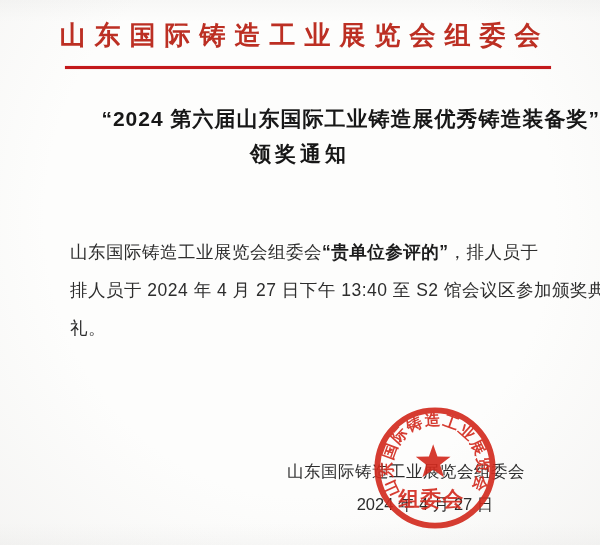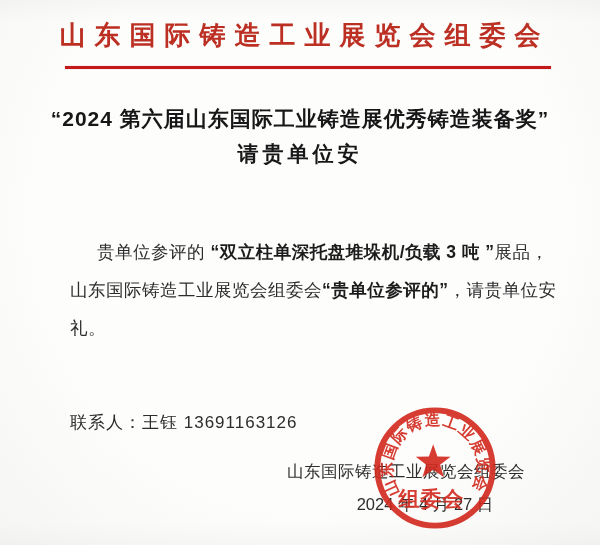--- a/index.html
+++ b/index.html
@@ -23,21 +23,21 @@
     letter-spacing:9px;text-indent:9px;
     white-space:nowrap;
   }
   .header-rule{
     top:66px;left:65px;width:486px;height:3px;
     background:#c3191b;
     box-shadow:0 0 1px rgba(195,25,27,.6);
   }
   .doc-title-1{
     top:105px;left:0;width:600px;
-    text-align:center;
+    text-align:right;
     font-size:21px;font-weight:700;color:#171717;
     letter-spacing:1px;white-space:nowrap;
   }
   .doc-title-2{
     top:140px;left:0;width:600px;
     text-align:center;
     font-size:21px;font-weight:700;color:#171717;
     letter-spacing:4px;
   }
   .addressee{
@@ -81,30 +81,29 @@
 <body>
 
 <div class="page">
 
   <div class="abs org-header">山东国际铸造工业展览会组委会</div>
 
   <div class="abs header-rule"></div>
 
   <div class="abs doc-title-1">“2024 第六届山东国际工业铸造展优秀铸造装备奖”</div>
 
-  <div class="abs doc-title-2">请贵单位安</div>
+  <div class="abs doc-title-2">领奖通知</div>
 
 
   <div class="abs body-block" id="body-block">
-      <div class="body-line indent"><span class="">贵单位参评的 </span><span class="seg-bold">“双立柱单深托盘堆垛机/负载 3 吨 ”</span><span class="">展品，</span></div>
-      <div class="body-line"><span class="">山东国际铸造工业展览会组委会</span><span class="seg-bold">“贵单位参评的”</span><span class="">，请贵单位安</span></div>
+      <div class="body-line"><span class="">山东国际铸造工业展览会组委会</span><span class="seg-bold">“贵单位参评的”</span><span class="">，排人员于</span></div>
+      <div class="body-line"><span class="">排人员于 2024 年 4 月 27 日下午 13:40 至 S2 馆会议区参加颁奖典</span></div>
       <div class="body-line"><span class="">礼。</span></div>
     </div>
 
-  <div class="abs contact">联系人：王钰 13691163126</div>
 
   <div class="abs signature">山东国际铸造工业展览会组委会</div>
 
   <div class="abs date-line">2024 年 4 月 27 日</div>
 
   <div class="abs stamp">
     <svg viewBox="0 0 140 140">
       <circle cx="70" cy="70" r="63" fill="none" stroke="currentColor" stroke-width="6.5"></circle>
       <defs>
         <path id="seal-arc" d="M 31.5 97 A 47 47 0 1 1 108.5 97" fill="none"></path>

